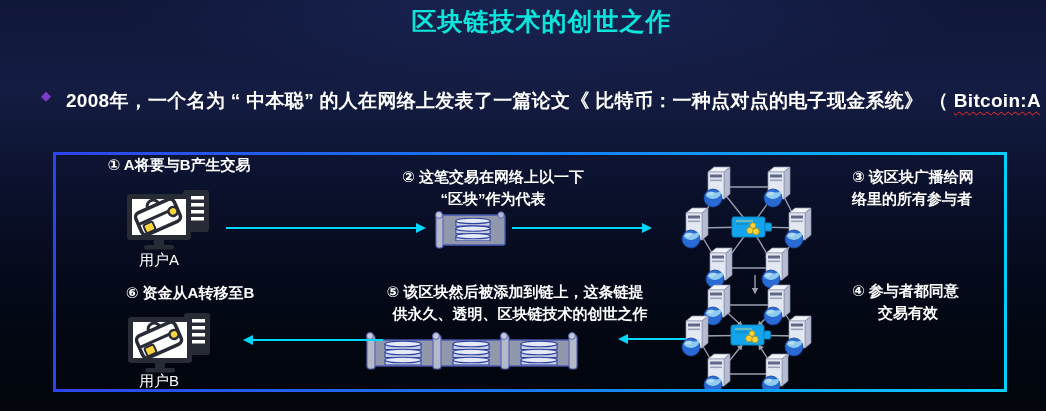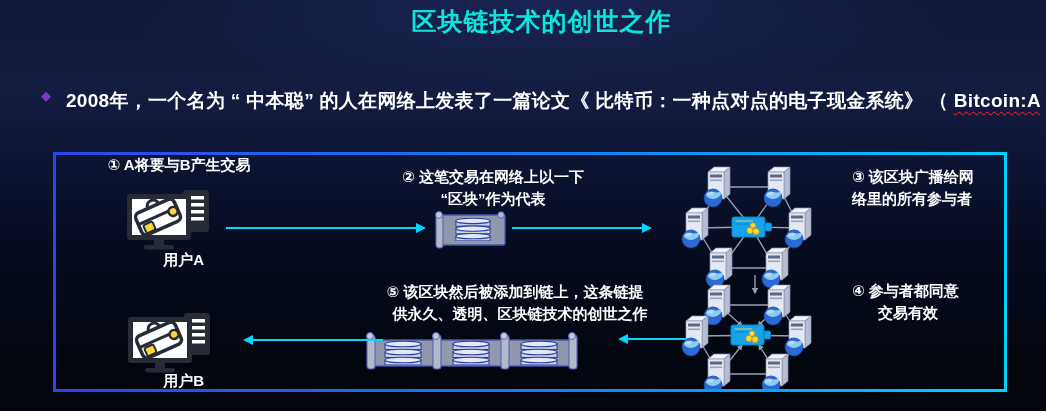--- a/index.html
+++ b/index.html
@@ -48,22 +48,22 @@
   }
   .s1{left:64px;top:154px;width:230px;text-align:center;}
   .s2{left:368px;top:166px;width:250px;text-align:center;}
   .s3{left:852px;top:166px;width:170px;text-align:left;}
   .s4{left:852px;top:280px;width:170px;text-align:left;}
   .s4 .ln2{padding-left:26px;}
   .s5{left:360px;top:281px;width:310px;text-align:center;}
   .s5 .ln2{padding-left:10px;}
   .s6{left:100px;top:282px;width:180px;text-align:center;}
   .node-label{
-    position:absolute;width:90px;text-align:right;
-    color:#ffffff;font-weight:700;font-size:15px;
+    position:absolute;width:90px;text-align:center;
+    color:#ffffff;font-weight:400;font-size:15px;
   }
   .la{left:114px;top:251px;}
   .lb{left:114px;top:372px;}
 </style>
 </head>
 <body>
 
 <div class="slide">
 
   <div class="title">区块链技术的创世之作</div>
@@ -243,17 +243,20 @@
     <div class="ln2">交易有效</div>
   </div>
   <div class="step s3">
     <div>③ 该区块广播给网</div>
     <div>络里的所有参与者</div>
   </div>
   <div class="step s5">
     <div>⑤ 该区块然后被添加到链上，这条链提</div>
     <div class="ln2">供永久、透明、区块链技术的创世之作</div>
   </div>
+  <div class="step s6">
+    <div>⑥ 资金从A转移至B</div>
+  </div>
 
   <div class="node-label la">用户A</div>
   <div class="node-label lb">用户B</div>
 
 </div>
 
 </body></html>

